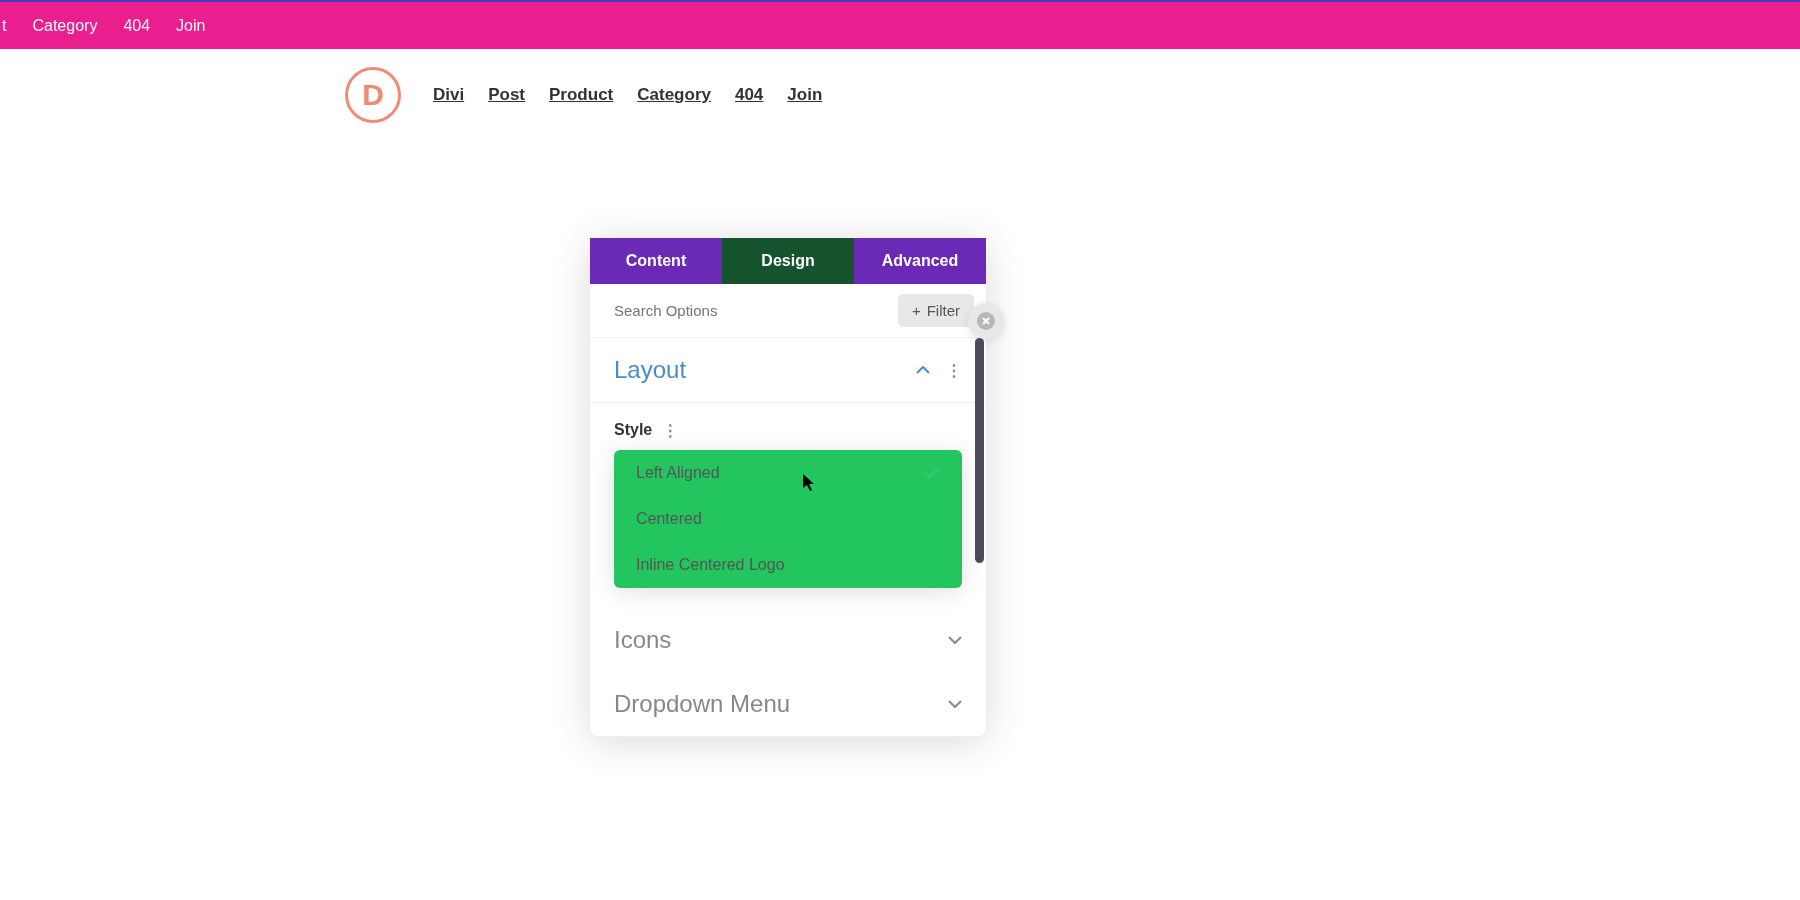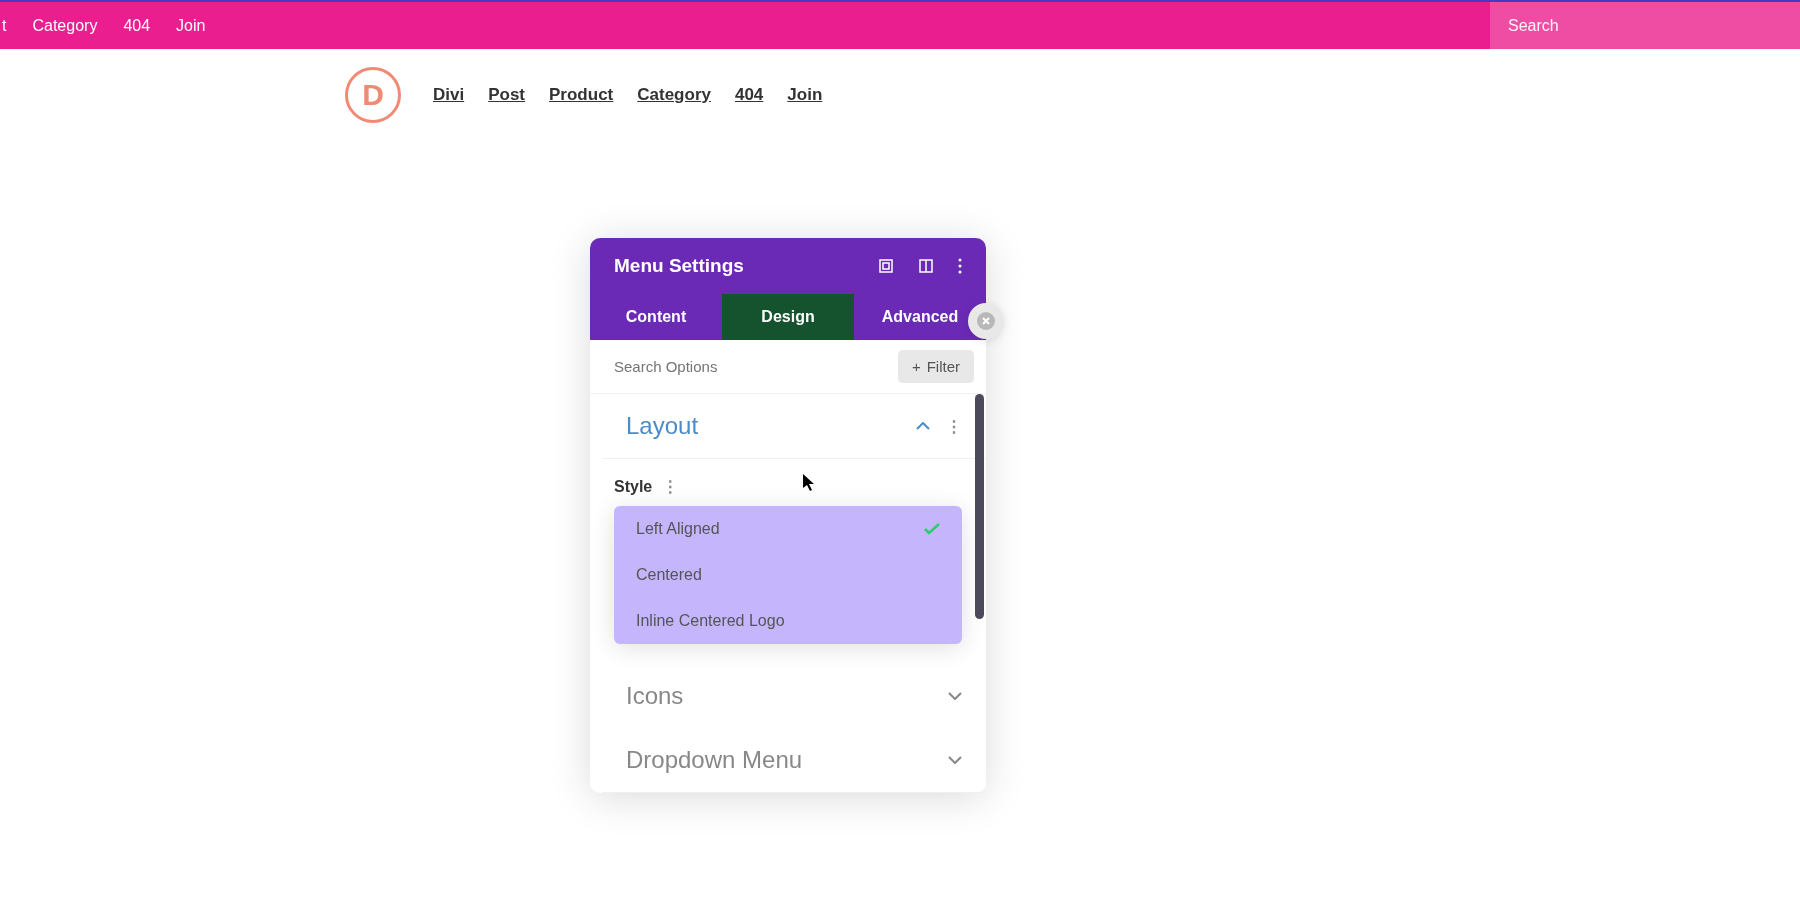--- a/index.html
+++ b/index.html
@@ -31,93 +31,66 @@
     
     .close-btn { position: absolute; top: 65px; right: -18px; width: 36px; height: 36px; background: #e8e8e8; border-radius: 50%; display: flex; align-items: center; justify-content: center; cursor: pointer; color: #fff; box-shadow: 0 2px 8px rgba(0,0,0,0.1); }
     
     .search-options { display: flex; align-items: center; justify-content: space-between; padding: 10px 12px 10px 24px; border-bottom: 1px solid #f0f0f0; }
     .search-options-input { border: none; font-size: 15px; color: #999; outline: none; flex: 1; }
     .filter-btn { background: #e8e8e8; border: none; padding: 8px 14px; border-radius: 5px; color: #555; font-size: 15px; font-weight: 500; cursor: pointer; display: flex; align-items: center; gap: 6px; }
     
     .content { padding: 0; position: relative; }
     .scrollbar { position: absolute; right: 2px; top: 0; width: 9px; height: 225px; background: #4a4a5a; border-radius: 5px; }
     
-    .section { padding: 18px 24px; border-bottom: 1px solid #f0f0f0; margin-left: 12px; }
+    .section { padding: 18px 24px; border-bottom: 1px solid #f0f0f0; }
     .section-header { display: flex; align-items: center; justify-content: space-between; }
     .section-title { font-size: 24px; font-weight: 500; }
     .section-title.active { color: #4a8cc9; }
     .section-title.collapsed { color: #888; }
     .section-icons { display: flex; align-items: center; gap: 16px; }
     .chevron { color: #4a8cc9; cursor: pointer; }
     .chevron.gray { color: #888; }
     .three-dots { color: #888; cursor: pointer; font-size: 16px; font-weight: bold; }
     
-    .style-row { display: flex; align-items: center; gap: 10px; padding: 18px 24px 10px 24px; }
+    .style-row { display: flex; align-items: flex-start; gap: 10px; padding: 18px 24px 10px 24px; }
     .style-label { font-weight: 600; font-size: 16px; color: #333; }
     
-    .dropdown { margin: 0 24px 20px 24px; background: #c4b5fd; border-radius: 6px; box-shadow: 0 4px 25px rgba(0,0,0,0.12); overflow: hidden; }
+    .dropdown { margin: 0 24px 20px 24px; background: #22c55e; border-radius: 6px; box-shadow: 0 4px 25px rgba(0,0,0,0.12); overflow: hidden; }
     .dropdown-item { padding: 14px 22px; display: flex; align-items: center; justify-content: space-between; cursor: pointer; font-size: 16px; color: #555; }
     .check { color: #2ecc71; font-weight: bold; }
     
     .cursor { position: absolute; top: 474px; left: 803px; font-size: 16px; pointer-events: none; }
     
     svg { display: block; }
   </style>
 </head>
 <body>
 
 <div class="top-bar"></div>
 
 <div class="pink-nav">
   <div class="pink-nav-left">
     <span class="pink-nav-item partial">t</span>
     <span class="pink-nav-item">Category</span>
     <span class="pink-nav-item">404</span>
     <span class="pink-nav-item">Join</span>
   </div>
-  <div class="search-box">
-    <input type="text" class="search-input" placeholder="Search" style="">
-  </div>
 </div>
 
 <div class="main-nav">
   <div class="logo">D</div>
   <span class="main-nav-item">Divi</span>
   <span class="main-nav-item">Post</span>
   <span class="main-nav-item">Product</span>
   <span class="main-nav-item">Category</span>
   <span class="main-nav-item">404</span>
   <span class="main-nav-item">Join</span>
 </div>
 
 <div class="modal">
-  <div class="modal-header">
-    <div class="modal-title">Menu Settings</div>
-    <div class="modal-header-icons">
-      <span class="header-icon">
-        <svg width="16" height="16" viewBox="0 0 16 16" fill="none" stroke="currentColor" stroke-width="1.5">
-            <rect x="2" y="2" width="12" height="12"></rect>
-            <rect x="5" y="5" width="6" height="6"></rect>
-          </svg>
-      </span>
-      <span class="header-icon">
-        <svg width="16" height="16" viewBox="0 0 16 16" fill="none" stroke="currentColor" stroke-width="1.5">
-            <rect x="2" y="2" width="12" height="12"></rect>
-            <line x1="8" y1="2" x2="8" y2="14"></line>
-          </svg>
-      </span>
-      <span class="header-icon">
-        <svg width="4" height="16" viewBox="0 0 4 16" fill="currentColor">
-            <circle cx="2" cy="2" r="1.5"></circle>
-            <circle cx="2" cy="8" r="1.5"></circle>
-            <circle cx="2" cy="14" r="1.5"></circle>
-          </svg>
-      </span>
-    </div>
-  </div>
 
   <div class="tabs">
     <div class="tab">Content</div>
     <div class="tab active">Design</div>
     <div class="tab">Advanced</div>
   </div>
 
   <div class="close-btn">
     <svg width="18" height="18" viewBox="0 0 18 18" fill="#b8b8b8">
         <circle cx="9" cy="9" r="9"></circle>

